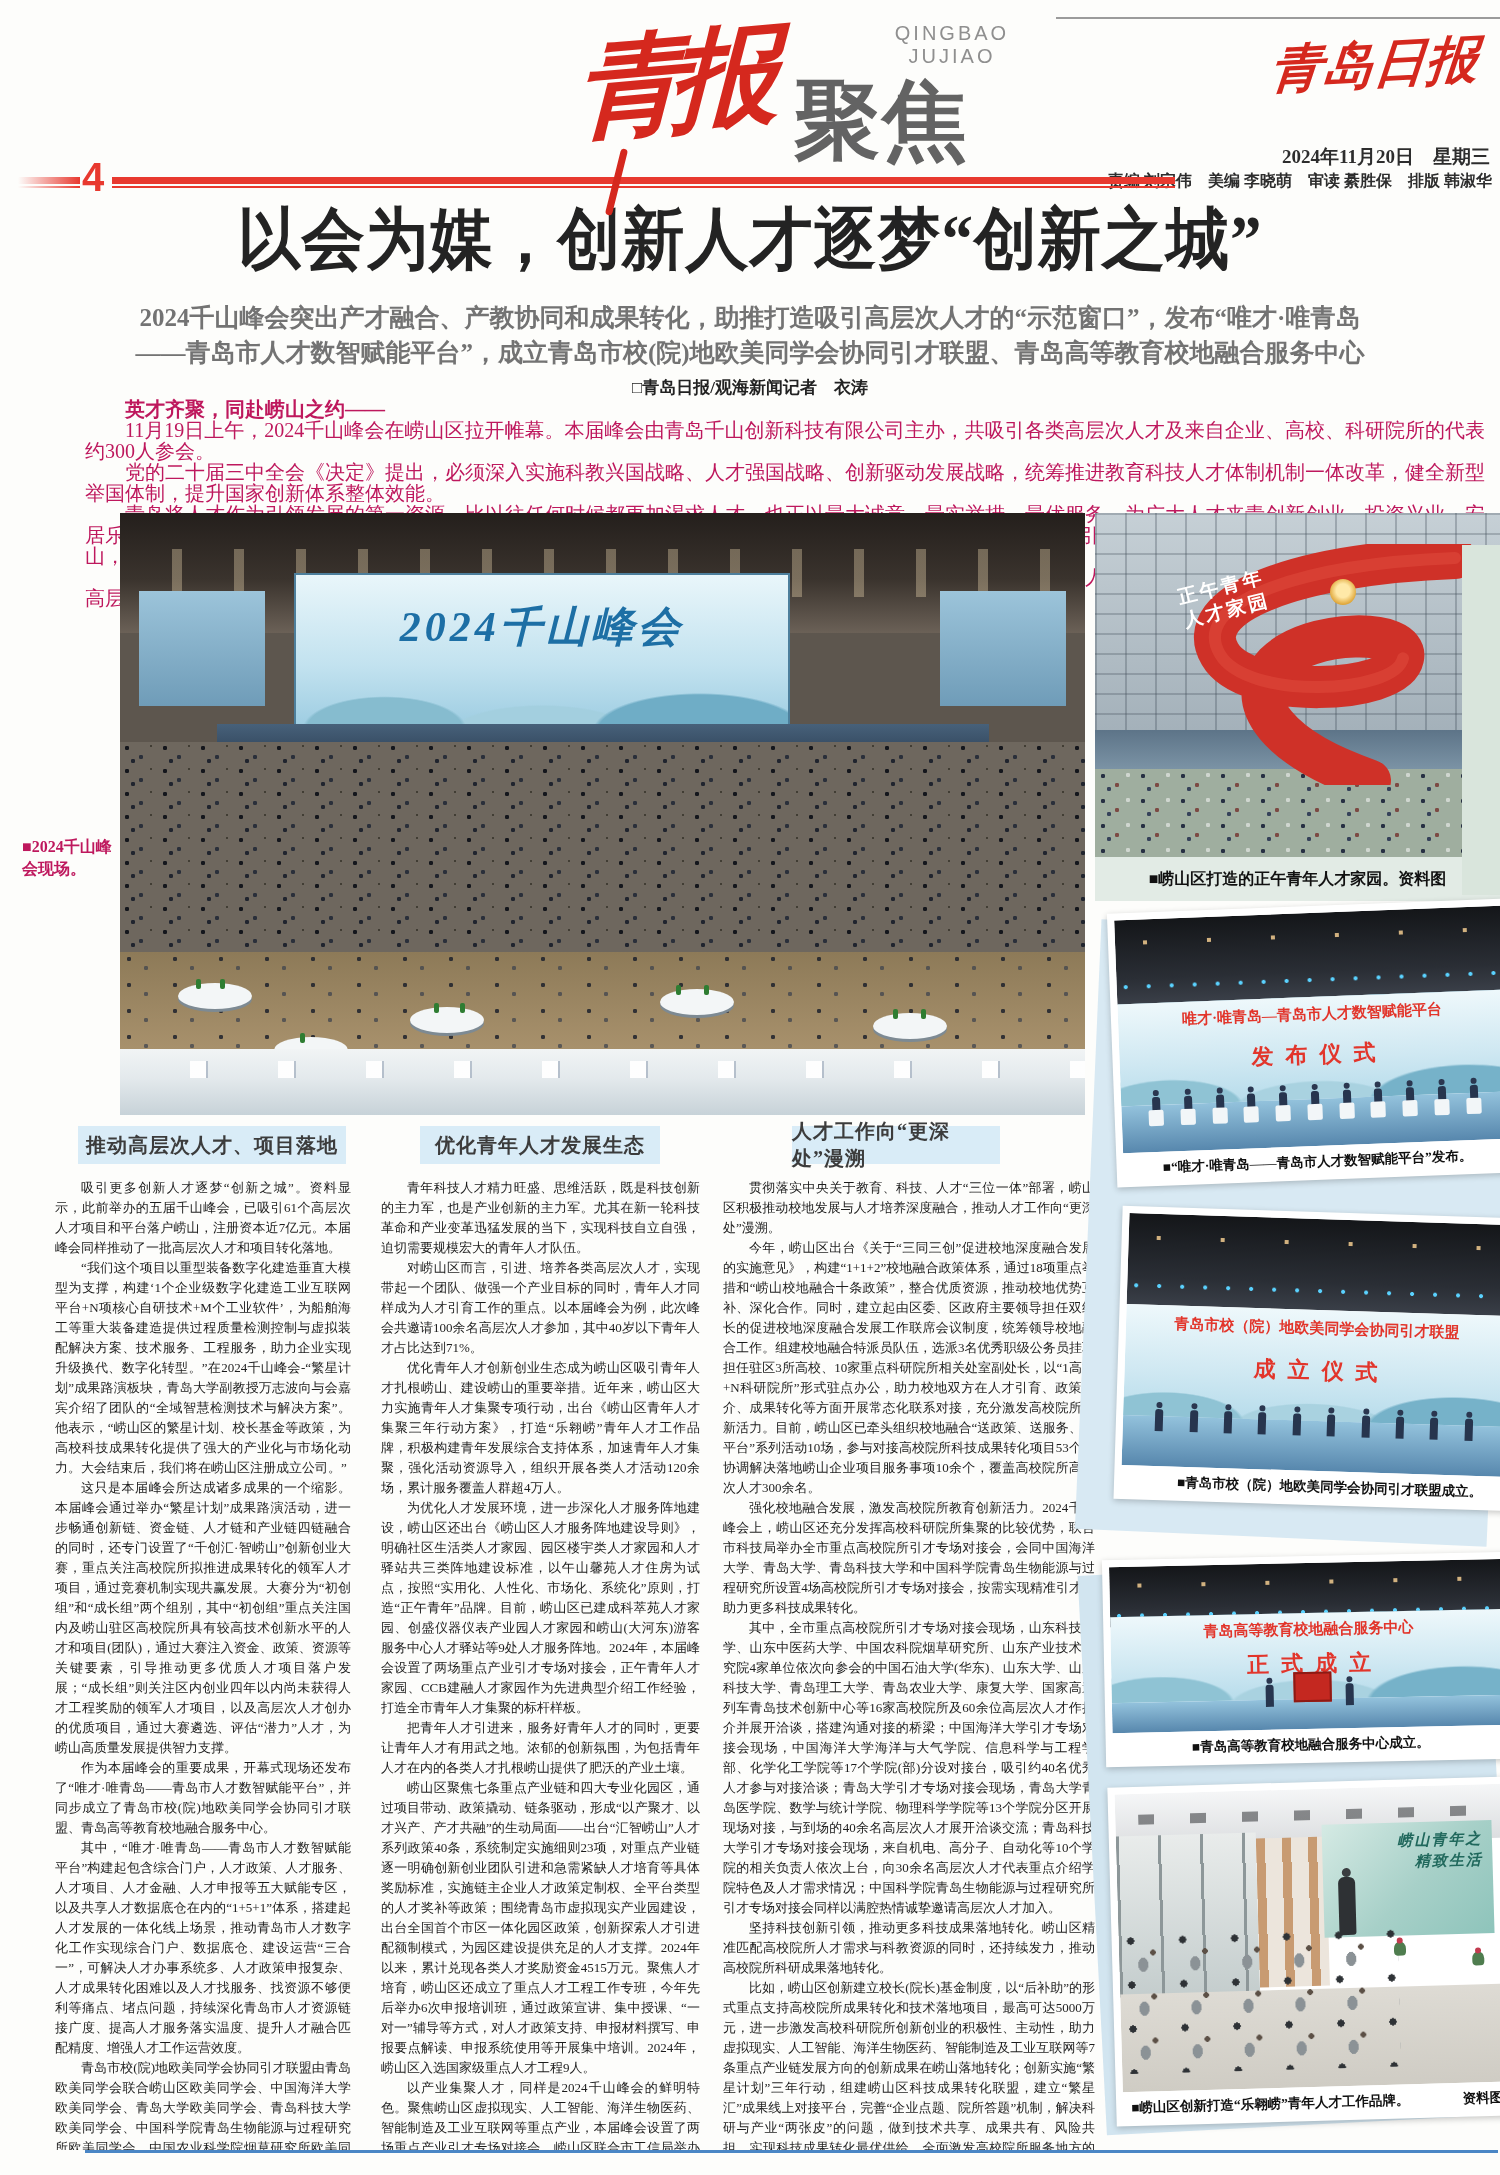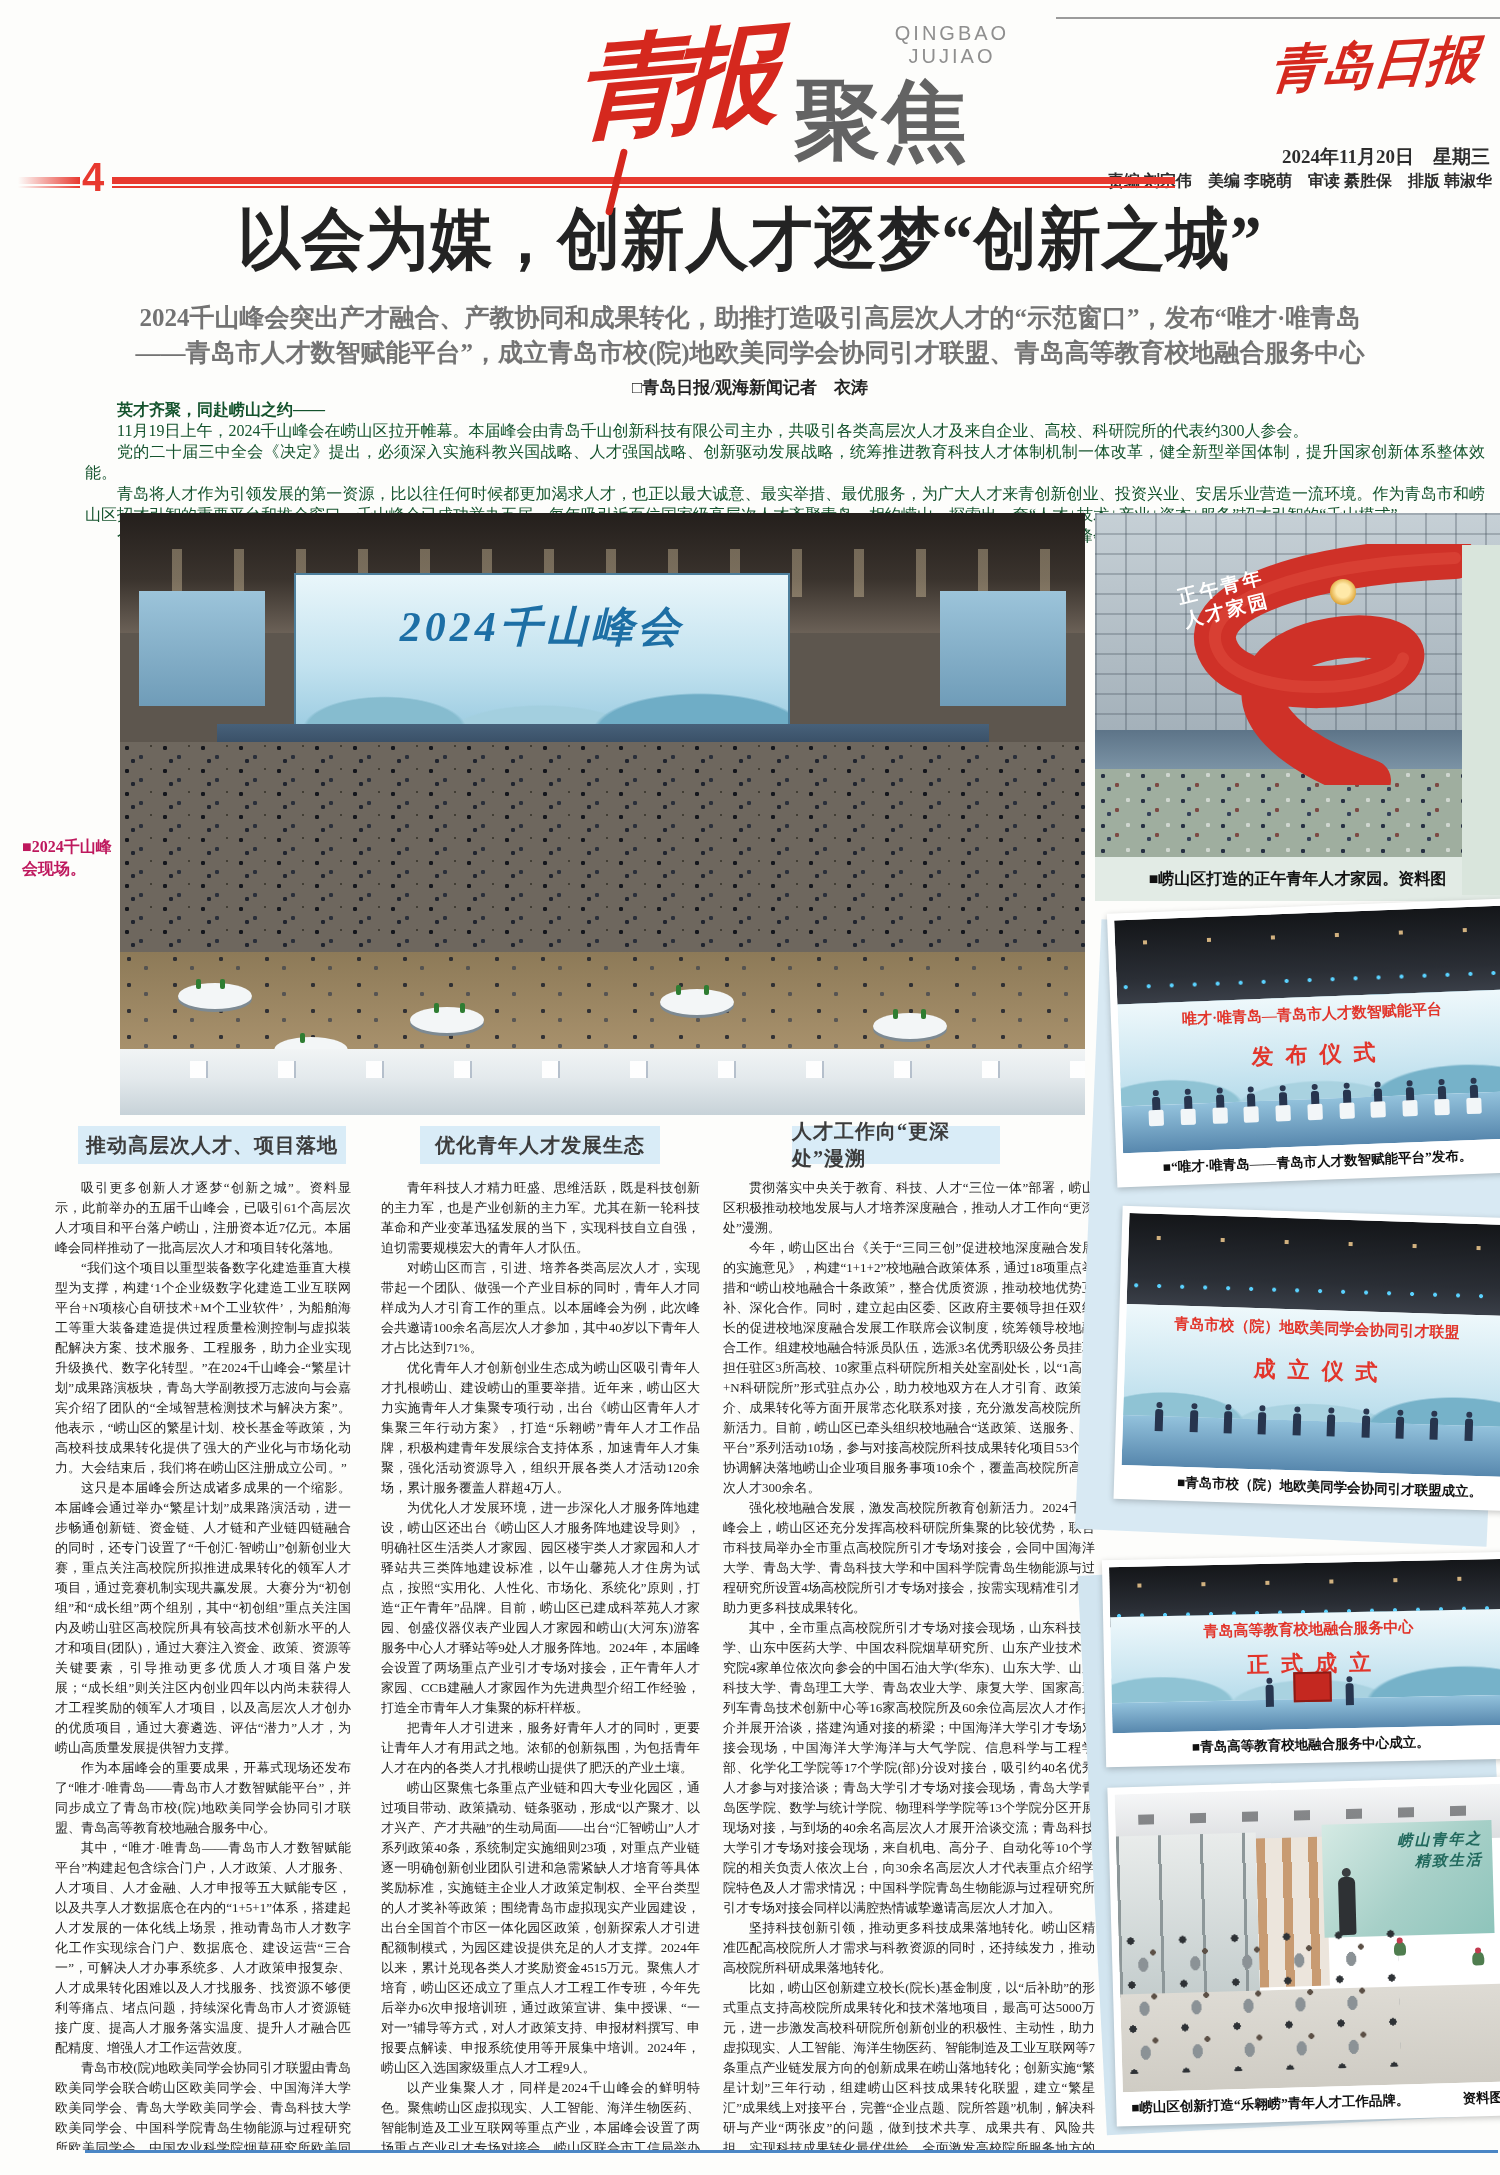--- a/index.html
+++ b/index.html
@@ -25,21 +25,21 @@
   .rule-fade .rule-bar{background:linear-gradient(90deg,rgba(232,57,47,0),#e8392f);}
   .rule-thin{height:2px;background:#e8392f;margin-top:2px;}
   .rule-fade .rule-thin{background:linear-gradient(90deg,rgba(232,57,47,0),#e8392f);}
   .pagenum{left:82px;top:155px;font-size:40px;color:#e8392f;font-weight:bold;font-family:"Liberation Sans",sans-serif;}
 
   
   .headline{left:55px;top:194px;width:1390px;text-align:center;font-size:63px;font-weight:900;color:#232323;
             letter-spacing:1px;transform:scaleY(1.07);transform-origin:top;}
   .deck{left:85px;top:300px;width:1330px;text-align:center;font-size:25px;font-weight:bold;color:#737373;line-height:35px;}
   .byline{left:0;top:376px;width:1500px;text-align:center;font-size:17px;font-weight:bold;color:#222;}
-  .intro{left:85px;top:399px;width:1400px;font-size:16px;line-height:21px;text-align:justify;color:#14532d;}
+  .intro{left:85px;top:399px;width:1400px;font-size:20px;line-height:21px;text-align:justify;color:#be185d;}
   .intro p{margin:0;text-indent:2em;}
   .intro p:first-child{font-weight:bold;}
 
   
   .main-photo{left:120px;top:513px;width:965px;height:602px;overflow:hidden;background:#5d564e;}
   .mp-ceiling{position:absolute;left:0;top:0;right:0;height:20%;
       background:linear-gradient(180deg,#241f1c 0%,#3a332d 55%,#6b6157 100%);}
   .mp-ceiling:after{content:"";position:absolute;left:0;right:0;top:30%;height:40%;
       background:repeating-linear-gradient(90deg,transparent 0 52px,rgba(255,233,190,.33) 52px 62px);}
   .mp-wing-l{position:absolute;left:2%;top:13%;width:13%;height:19%;background:linear-gradient(180deg,#9cc4da,#6f9cb8);}

